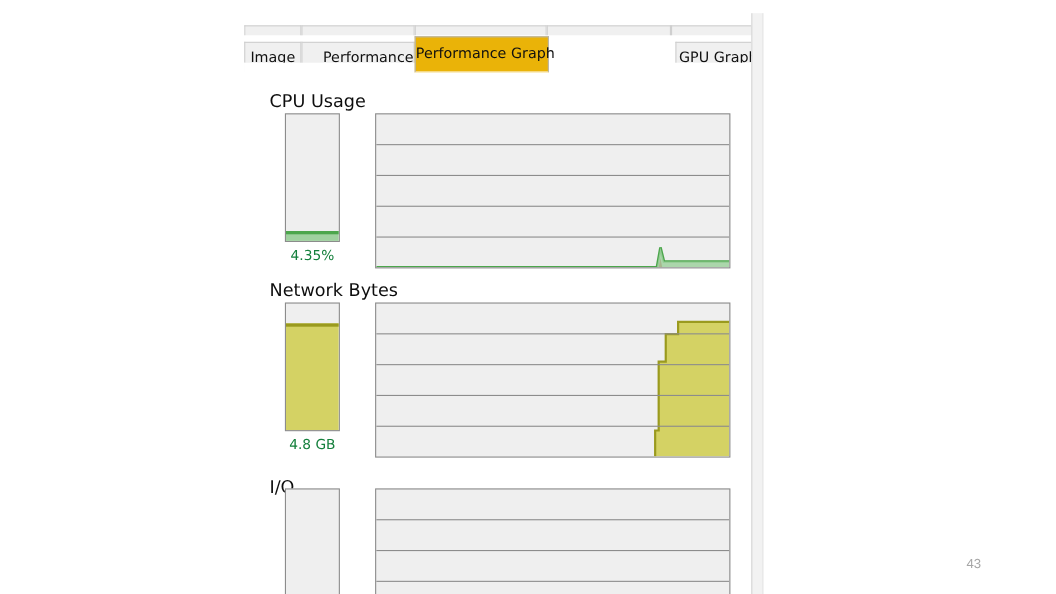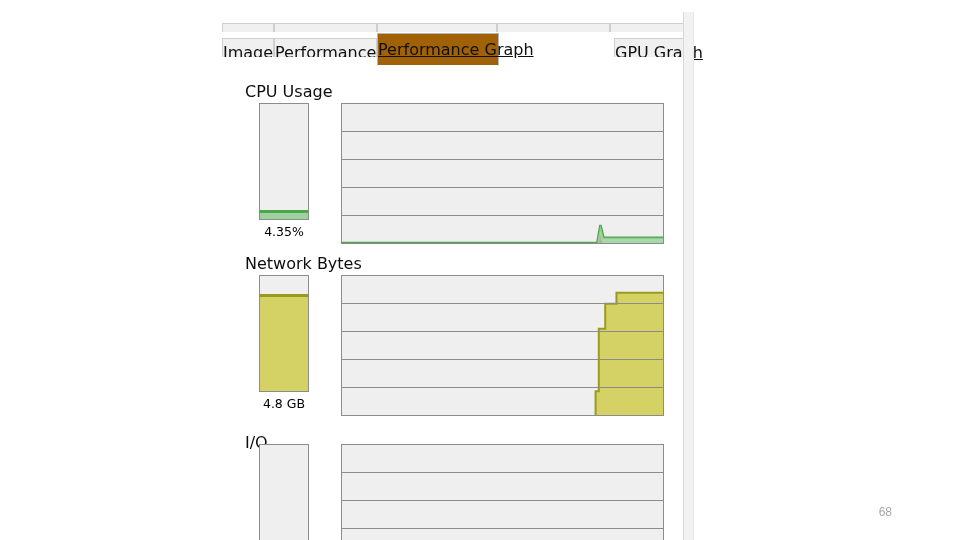--- a/index.html
+++ b/index.html
@@ -67,29 +67,28 @@
     top: 20px;
     width: 462px;
     height: 26px;
   }
   .tab {
     position: absolute;
     box-sizing: border-box;
     background: #f0f0f0;
     border: 1px solid #cfcfcf;
     border-bottom: 1px solid #a8a8a8;
-    font-size: 16px;
+    font-size: 13px;
     color: #101010;
     text-align: center;
     white-space: nowrap;
     font-family: "DejaVu Sans", "Liberation Sans", sans-serif;
-    text-decoration: underline;
   }
   .tab.selected {
-    background: #a16207;
+    background: #eab308;
     border: 1px solid #b6b6b6;
     border-bottom: 1px solid #ffffff;
     z-index: 5;
   }
 
   
   #tabpage {
     position: absolute;
     left: 0;
     top: 45px;
@@ -135,21 +134,21 @@
     left: 0;
     right: 0;
     bottom: 0;
     box-sizing: border-box;
   }
   .gauge-value {
     position: absolute;
     width: 120px;
     text-align: center;
     font-size: 12.5px;
-    color: #000000;
+    color: #15803d;
     font-family: "DejaVu Sans", "Liberation Sans", sans-serif;
   }
 
   .graph {
     position: absolute;
     left: 118px;
     width: 323px;
     box-sizing: border-box;
     background: #efefef;
     border: 1px solid #8c8c8c;
@@ -183,21 +182,21 @@
   <div id="tabstrip-upper">
     <div class="utab" style="left:0px; width:52px;"></div>
     <div class="utab" style="left:52px; width:103px;"></div>
     <div class="utab" style="left:155px; width:120px;"></div>
     <div class="utab" style="left:275px; width:113px;"></div>
     <div class="utab" style="left:388px; width:74px;"></div>
   </div>
 
   <div id="tabstrip">
     <div class="tab" style="left:0px; top:6px; width:52px; height:27px; line-height:27px;">Image</div>
-    <div class="tab" style="left:52px; top:6px; width:103px; height:27px; line-height:27px;">Performance</div>
+    <div class="tab" style="left:52px; top:6px; width:103px; height:27px; line-height:27px;text-align:right;">Performance</div>
     <div class="tab selected" style="left:155px; top:1px; width:122px; height:33px; line-height:32px;">Performance Graph</div>
     <div class="tab" style="left:392px; top:6px; width:78px; height:27px; line-height:27px;">GPU Graph</div>
   </div>
 
   <div id="tabpage">
 
     <div class="section-label" style="left:22px; top:25px;">CPU Usage</div>
 
     <div class="gauge" style="left:36px; top:46px; height:117px;">
       <div class="gauge-fill" style="height:9px; background:#9FD19F; border-top:3px solid #4CA64C;"></div>
@@ -252,13 +251,13 @@
       <div class="plot-area">
         <svg viewBox="0 0 100 100" preserveAspectRatio="none"></svg>
       </div>
     </div>
 
   </div>
 
   <div id="window-edge"></div>
 </div>
 
-<div id="page-number">68</div>
+<div id="page-number">43</div>
 
 </body></html>

